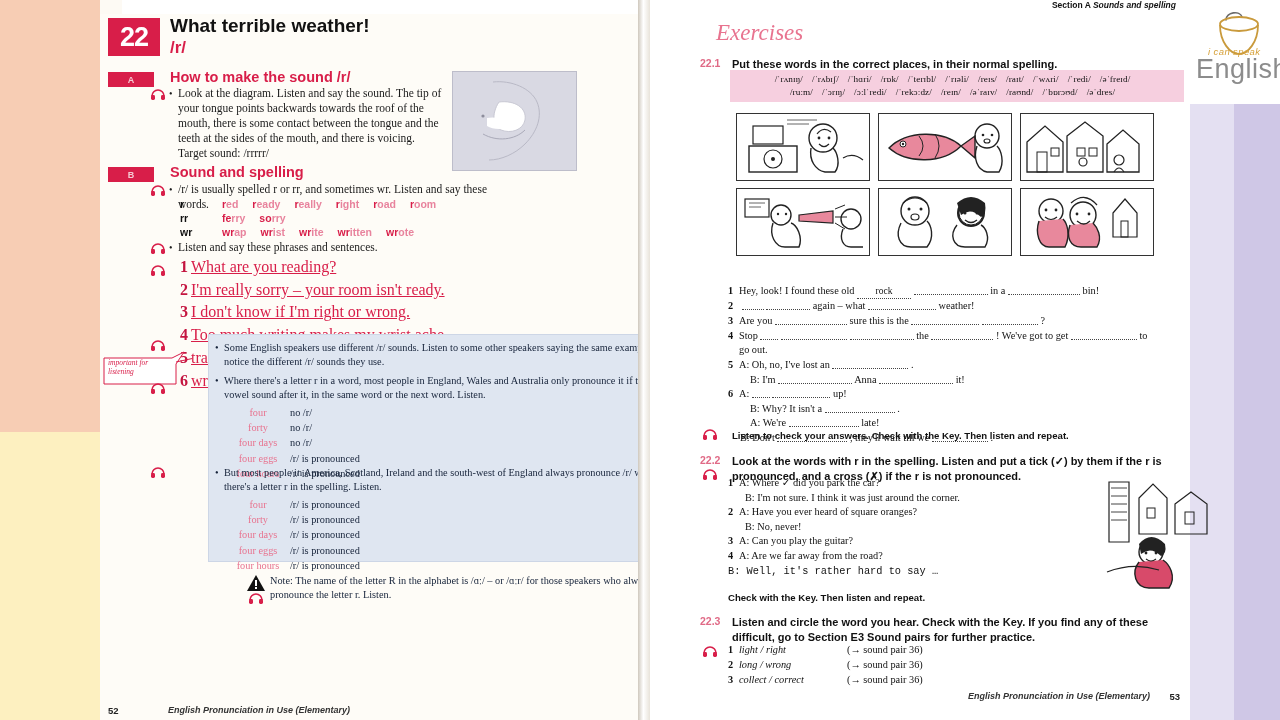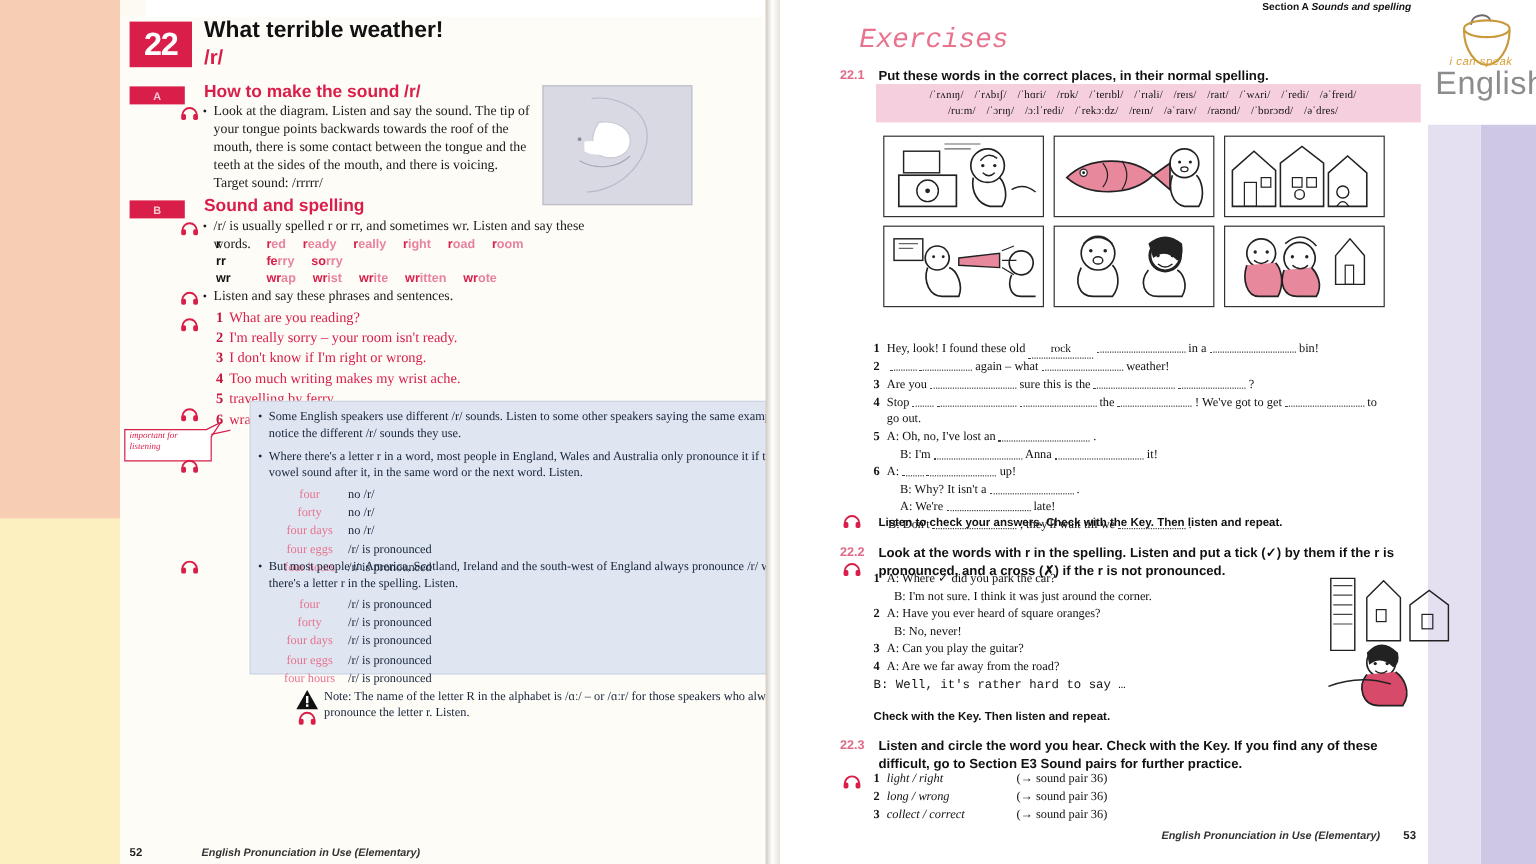--- a/index.html
+++ b/index.html
@@ -69,22 +69,22 @@
   }
 
   .wordtable { position:absolute; font-family:"Liberation Sans", sans-serif; font-size:10.5px;
                font-weight:bold; color:#111; }
   .wordtable .row { display:flex; margin-bottom:2px; }
   .wordtable .lab { width:42px; color:#111; }
   .wordtable .w { width:auto; margin-right:14px; }
   .wordtable .w .pfx { color:#d81e49; }
   .wordtable .w .rest { color:#e8839d; }
 
-  .sentlist { position:absolute; font-family:"Liberation Serif", serif; font-size:12px;
-              color:#d81e49; line-height:1.42; }
+  .sentlist { position:absolute; font-family:"Liberation Serif", serif; font-size:16px;
+              color:#d81e49; line-height:1.42;text-decoration:underline; }
   .sentlist .n { display:inline-block; width:11px; font-weight:bold; color:#c41540; }
 
   .bluebox { position:absolute; left:108px; top:320px; width:478px; height:228px;
              background:#dfe6f1; border:1px solid #cdd6e6; }
   .bluebox-in { position:absolute; font-size:10.3px; line-height:1.35; color:#16233a; }
 
   .callout { position:absolute; left:0px; top:336px; width:92px; height:40px; }
   .callout-txt { position:absolute; left:8px; top:344px; width:66px;
                  font-family:"Liberation Serif", serif; font-size:7.5px; color:#d81e49;
                  line-height:1.25; font-style:italic; }
@@ -99,21 +99,21 @@
 
   .footer-l { position:absolute; left:8px; top:691px; font-family:"Liberation Sans", sans-serif;
               font-size:9.5px; font-weight:bold; color:#222; }
   .footer-l2 { position:absolute; left:68px; top:691px; font-family:"Liberation Sans", sans-serif;
                font-size:9px; font-style:italic; font-weight:bold; color:#333; }
 
   
   .sec-run { position:absolute; right:14px; top:0px; font-family:"Liberation Sans", sans-serif;
              font-size:8.5px; font-weight:bold; color:#111; }
   .sec-run .it { font-style:italic; font-weight:bold; }
-  .ex-title { position:absolute; left:66px; top:20px; font-family:Liberation Mono, monospace;
+  .ex-title { position:absolute; left:66px; top:20px; font-family:Liberation Serif, serif;
               font-style:italic; font-size:23px; color:#e8738f; }
 
   .exnum { position:absolute; font-family:"Liberation Sans", sans-serif; font-size:10.5px;
            font-weight:bold; color:#e06a86; }
   .exinst { position:absolute; font-family:"Liberation Sans", sans-serif; font-size:11px;
             font-weight:bold; color:#111; line-height:1.35; }
 
   .phonbox { position:absolute; left:80px; top:70px; width:454px; height:32px;
              background:#f6cfdf; display:flex; flex-direction:column;
              justify-content:center; align-items:center; }

